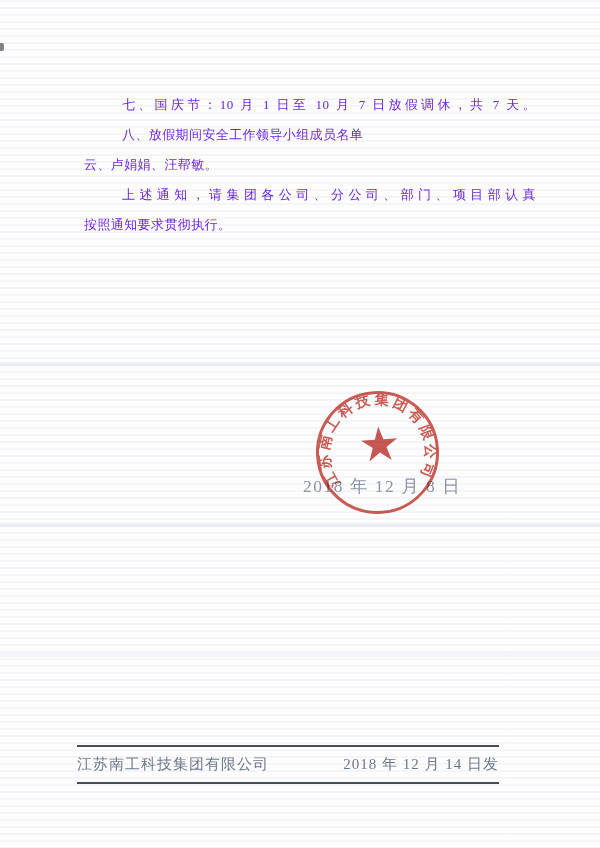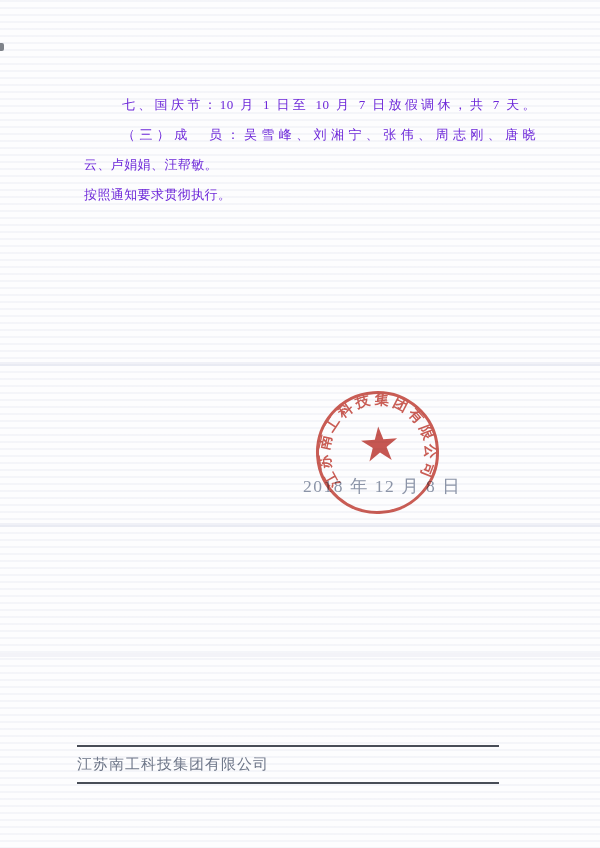--- a/index.html
+++ b/index.html
@@ -81,33 +81,35 @@
 <body>
 
 <div class="scan-texture"></div>
 <div class="scan-band" style="top:362px"></div>
 <div class="scan-band" style="top:523px"></div>
 <div class="scan-band" style="top:653px;opacity:.8"></div>
 <div class="edge-speck"></div>
 
 <div class="doc-body">
   <div class="line indent jl">七、国庆节：10 月 1 日至 10 月 7 日放假调休，共 7 天。</div>
-  <div class="line indent jl">（三）成　员：吴雪峰、刘湘宁、张伟、周志刚、唐晓</div>
+  <div class="line indent">八、放假期间安全工作领导小组成员名单</div>
   <div class="line">云、卢娟娟、汪帮敏。</div>
+  <div class="line indent jl">上述通知，请集团各公司、分公司、部门、项目部认真</div>
   <div class="line">按照通知要求贯彻执行。</div>
 </div>
 
 <div class="seal-date">2018 年 12 月 8 日</div>
 
 <svg class="seal" viewBox="-72.5 -72.5 145 145" xmlns="http://www.w3.org/2000/svg">
   <g transform="rotate(-4)">
     <circle cx="0" cy="0" r="60" fill="none" stroke="#c5473d" stroke-width="3"></circle>
     <polygon transform="translate(2.5,-7)" points="0,-19 4.29,-5.91 18.07,-5.87 6.94,2.26 11.17,15.37 0,7.3 -11.17,15.37 -6.94,2.26 -18.07,-5.87 -4.29,-5.91" fill="#c1413a"></polygon>
     <path id="sealarc" d="M -41 26 A 48.5 48.5 0 1 1 41 26" fill="none"></path>
     <text fill="#c5473d">
       <textPath href="#sealarc" startOffset="50%" text-anchor="middle">江苏南工科技集团有限公司</textPath>
     </text>
   </g>
 </svg>
 
 <div class="footer">
   <span>江苏南工科技集团有限公司</span>
+  <span>2018 年 12 月 14 日发</span>
 </div>
 
 </body></html>

